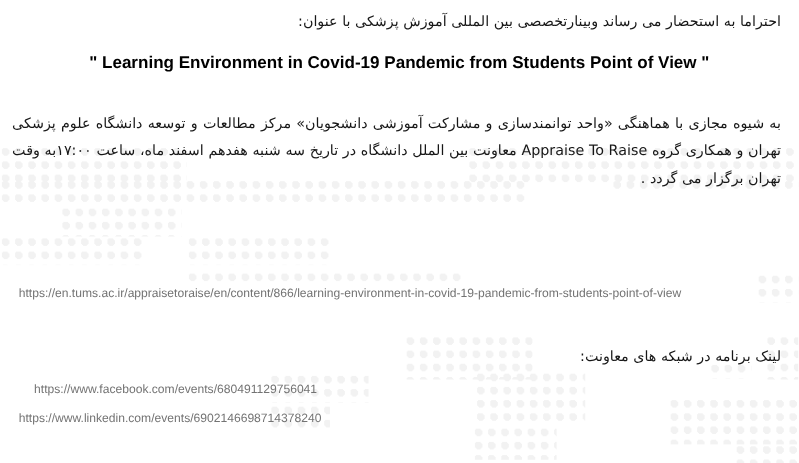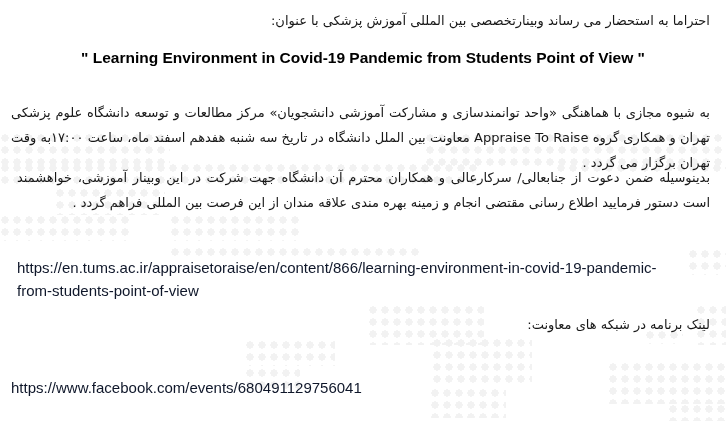--- a/index.html
+++ b/index.html
@@ -32,25 +32,25 @@
     font-family: "Liberation Sans", sans-serif;
     font-weight: bold;
     font-size: 15.5px;
     line-height: 20px;
     text-align: center;
     color: #000000;
     direction: ltr;
   }
   .url {
     font-family: "Liberation Sans", sans-serif;
-    font-size: 15px;
+    font-size: 11px;
     line-height: 23px;
     direction: ltr;
     text-align: left;
-    color: #0f172a;
+    color: #737373;
     overflow-wrap: break-word;
     word-break: break-word;
   }
 </style>
 </head>
 <body>
 
 <div class="page">
 
   <div class="dots" style="left:0;top:133px;width:170px;height:34px"></div>
@@ -71,23 +71,23 @@
   <div class="dots" style="left:645px;top:330px;width:38px;height:14px"></div>
   <div class="dots" style="left:608px;top:362px;width:118px;height:42px"></div>
   <div class="dots" style="left:668px;top:404px;width:58px;height:17px"></div>
 
   <div class="txt fa" style="top:8px; left:16px; right:16px;">احتراما به استحضار می رساند وبینارتخصصی بین المللی آموزش پزشکی با عنوان:</div>
 
   <div class="txt en-title" style="top:48px; left:0; right:0;">" Learning Environment in Covid-19 Pandemic from Students Point of View "</div>
 
   <div class="txt fa fa-just" style="top:78px; left:11px; right:16px;margin-top:22px;">به شیوه مجازی با هماهنگی «واحد توانمندسازی و مشارکت آموزشی دانشجویان» مرکز مطالعات و توسعه دانشگاه علوم پزشکی تهران و همکاری گروه Appraise To Raise معاونت بین الملل دانشگاه در تاریخ سه شنبه هفدهم اسفند ماه، ساعت ۱۷:۰۰به وقت تهران برگزار می گردد .</div>
 
-  <div class="txt fa fa-just" style="top:165px; left:17px; right:16px;">بدینوسیله ضمن دعوت از جنابعالی/ سرکارعالی و همکاران محترم آن دانشگاه جهت شرکت در این وبینار آموزشی، خواهشمند است دستور  فرمایید اطلاع رسانی مقتضی انجام و زمینه بهره مندی علاقه مندان از این فرصت بین المللی فراهم گردد .</div>
 
 
   <div class="txt url" style="top:256px; left:17px; width:652px;">https://en.tums.ac.ir/appraisetoraise/en/content/866/learning-environment-in-covid-19-pandemic-from-students-point-of-view</div>
 
   <div class="txt fa" style="top:312px; left:17px; right:16px;">لینک برنامه در شبکه های معاونت:</div>
 
-  <div class="txt url" style="top:343px; left:11px; width:652px;margin-top:33px;">https://www.facebook.com/events/680491129756041</div>
+  <div class="txt url" style="top:343px; left:31px; width:652px;">https://www.facebook.com/events/680491129756041</div>
 
+  <div class="txt url" style="top:370px; left:17px; width:652px;">https://www.linkedin.com/events/6902146698714378240</div>
 
 </div>
 
 </body></html>

